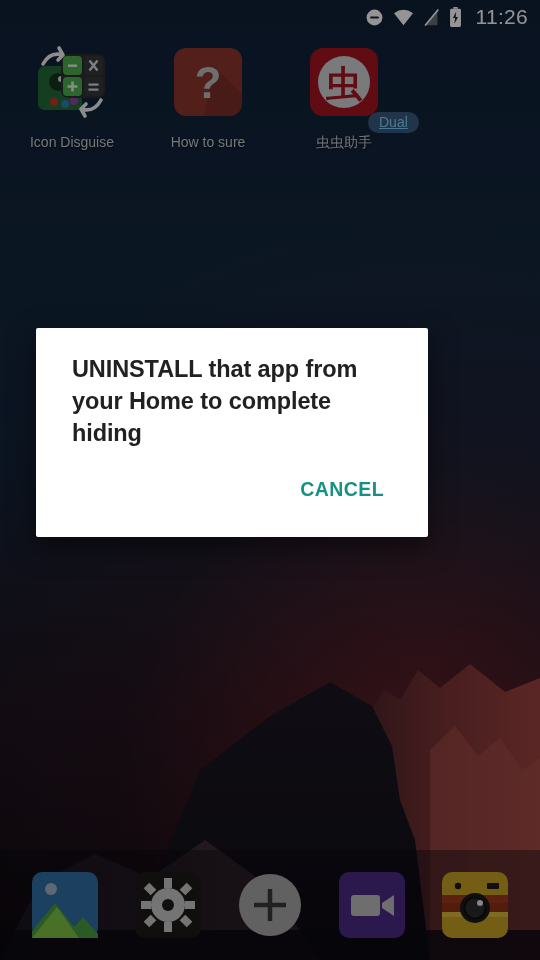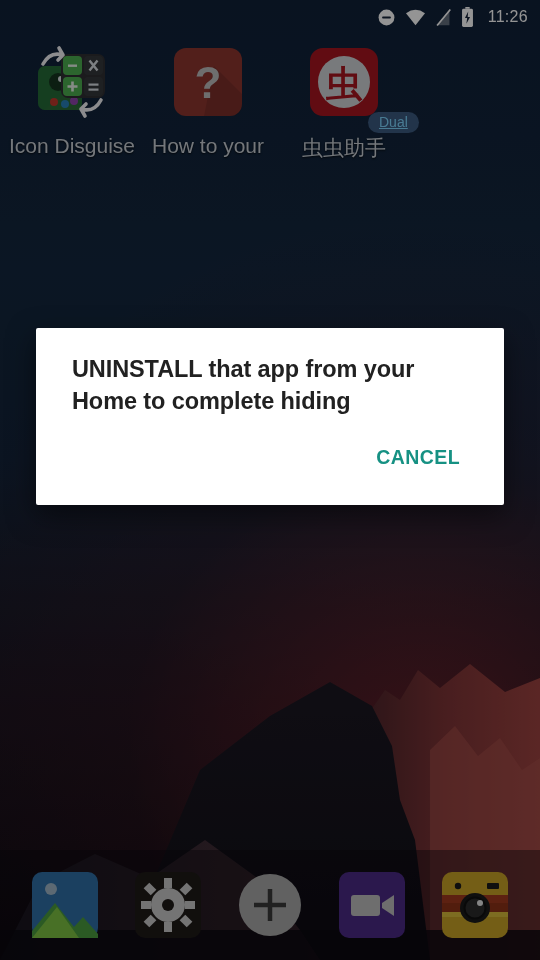--- a/index.html
+++ b/index.html
@@ -54,21 +54,21 @@
     align-items: center;
     justify-content: flex-end;
     padding-right: 12px;
     box-sizing: border-box;
     gap: 9px;
     z-index: 6;
   }
   .sb-icon { display: block; }
   .sb-clock {
     color: #ffffff;
-    font-size: 16px;
+    font-size: 21px;
     letter-spacing: 0.3px;
     margin-left: 5px;
     font-family: "Liberation Sans", sans-serif;
   }
 
   
   .home-grid {
     position: absolute;
     left: 0; top: 44px;
     width: 540px;
@@ -81,21 +81,21 @@
     display: flex;
     flex-direction: column;
     align-items: center;
   }
   .app-cell:nth-child(1) { margin-left: 6px; }
   .app-cell:nth-child(2) { margin-left: 4px; }
   .app-cell:nth-child(3) { margin-left: 4px; }
   .app-icon-wrap { position: relative; width: 76px; height: 76px; }
   .app-label {
     margin-top: 14px;
-    font-size: 21px;
+    font-size: 14px;
     color: #c8ced4;
     text-shadow: 0 1px 2px rgba(0,0,0,0.75);
     white-space: nowrap;
   }
   .dual-badge {
     position: absolute;
     left: 62px;
     top: 68px;
     background: #3b5a80;
     color: #7dd3fc;
@@ -125,21 +125,21 @@
   .scrim {
     position: absolute;
     inset: 0;
     background: rgba(0,0,0,0.42);
     z-index: 8;
   }
   .dialog {
     position: absolute;
     left: 36px;
     top: 328px;
-    width: 468px;
+    width: 392px;
     background: #ffffff;
     border-radius: 2px;
     box-shadow: 0 10px 28px rgba(0,0,0,0.5);
     z-index: 9;
     box-sizing: border-box;
     padding: 26px 24px 8px 24px;
   }
   .dialog-title {
     font-size: 23.5px;
     font-weight: bold;
@@ -257,21 +257,21 @@
     </div>
 
     <div class="app-cell">
       <div class="app-icon-wrap">
         <svg width="76" height="76" viewBox="0 0 76 76">
           <rect x="4" y="4" width="68" height="68" rx="12" fill="#8e3630"></rect>
           <path d="M44 22 L72 50 L72 60 Q72 72 60 72 L34 72 Z" fill="#000" opacity="0.12"></path>
           <text x="38" y="54" font-family="Liberation Sans, sans-serif" font-size="44" font-weight="bold" fill="#bdbdbd" text-anchor="middle">?</text>
         </svg>
       </div>
-      <span class="app-label">How to your</span>
+      <span class="app-label">How to sure</span>
     </div>
 
     <div class="app-cell">
       <div class="app-icon-wrap">
         <svg width="76" height="76" viewBox="0 0 76 76">
           <rect x="4" y="4" width="68" height="68" rx="13" fill="#a8161f"></rect>
           <circle cx="38" cy="38" r="26" fill="#cfd3d6"></circle>
           <text x="38" y="52" font-family="DejaVu Sans, sans-serif" font-size="36" font-weight="bold" fill="#a8161f" text-anchor="middle">虫</text>
         </svg>
         <span class="dual-badge">Dual</span>

